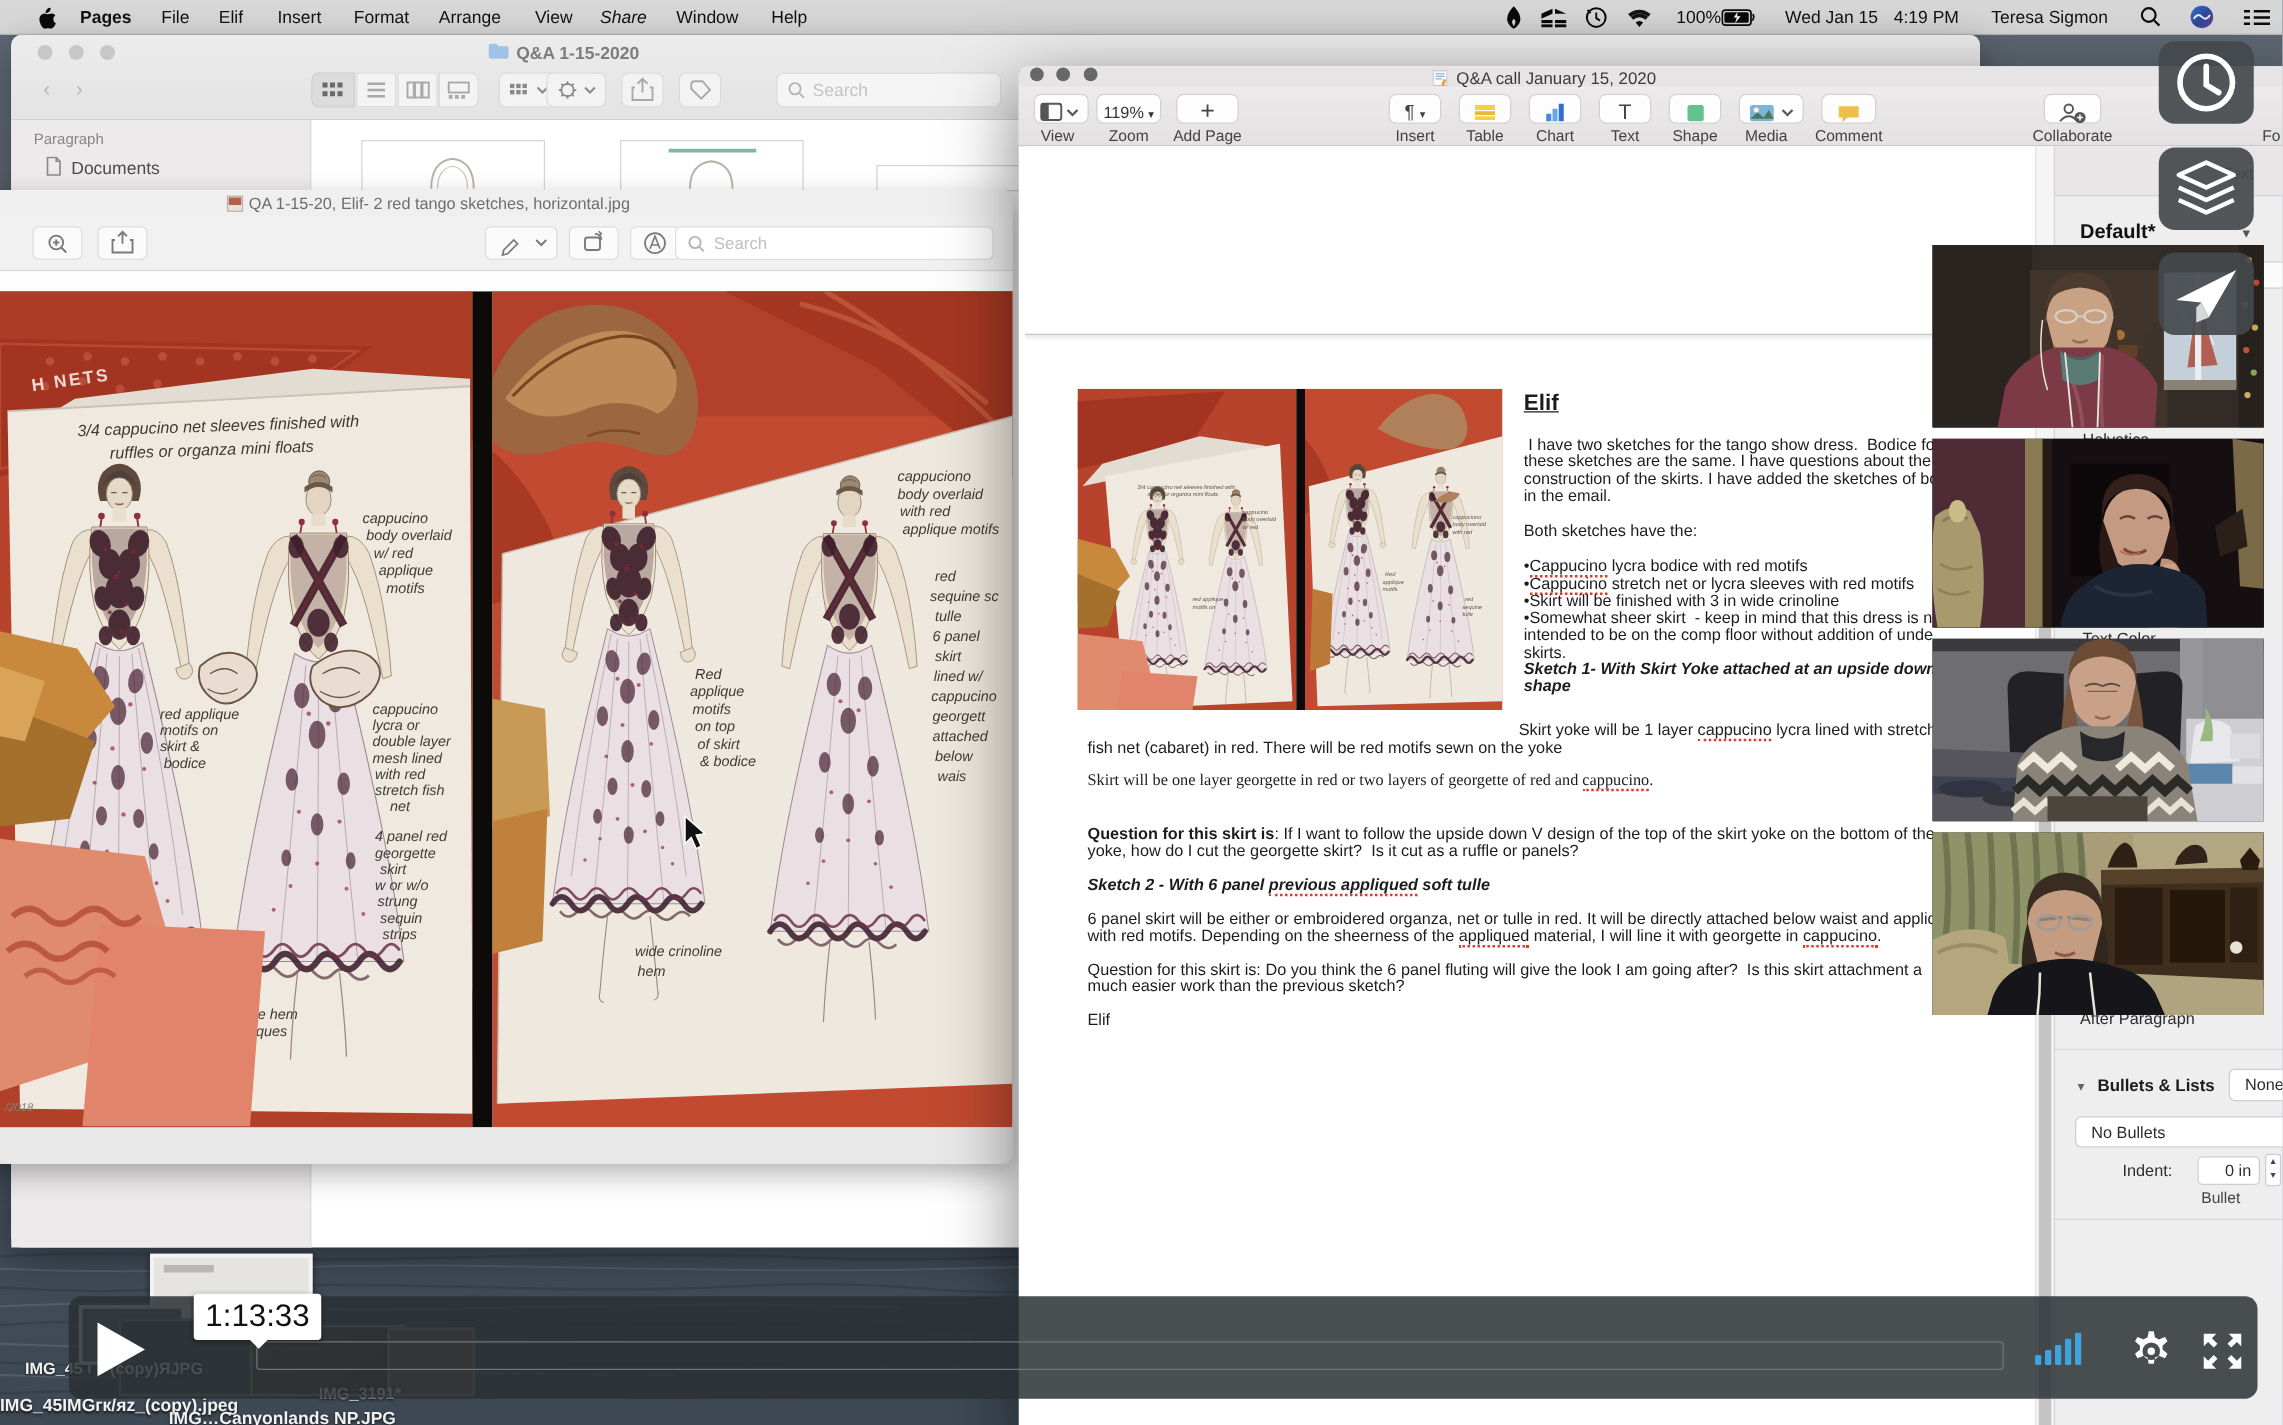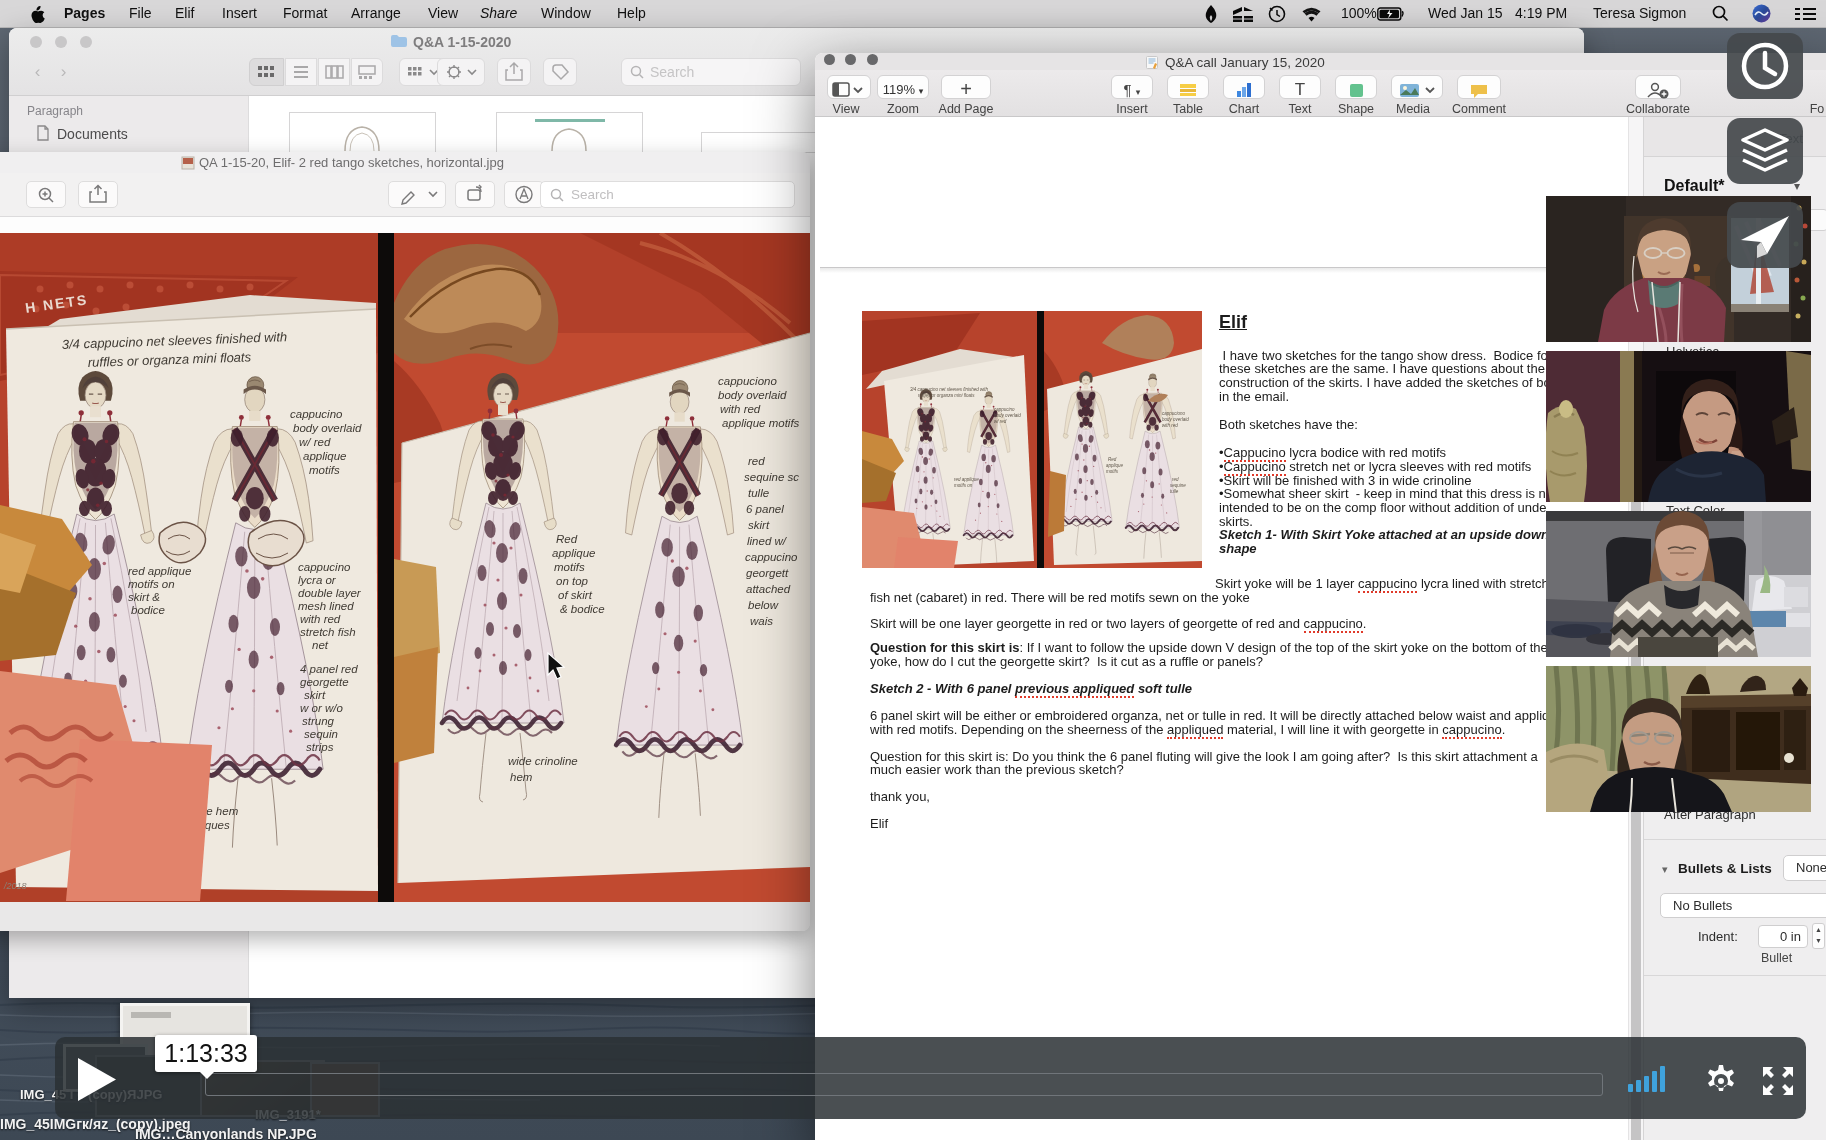--- a/index.html
+++ b/index.html
@@ -669,26 +669,25 @@
       <div style="margin-bottom:14px;">&nbsp;I have two sketches for the tango show dress.&nbsp; Bodice fo<br>these sketches are the same. I have questions about the<br>construction of the skirts. I have added the sketches of bo<br>in the email.</div>
       <div style="margin-bottom:15px;">Both sketches have the:</div>
       <div>•<span class="sp">Cappucino</span> lycra bodice with red motifs<br>
       •<span class="sp">Cappucino</span> stretch net or lycra sleeves with red motifs<br>
       •Skirt will be finished with 3 in wide crinoline<br>
       •Somewhat sheer skirt&nbsp; - keep in mind that this dress is no<br>intended to be on the comp floor without addition of unde<br>skirts.</div>
       <div style="font-weight:bold; font-style:italic;">Sketch 1- With Skirt Yoke attached at an upside down<br>shape</div>
     </div>
     <div style="position:absolute; left:50px; top:460px; width:760px; font-size:13px; line-height:13.7px; color:#1c1c1c;">
       <div style="margin-bottom:13px;"><span style="display:inline-block; width:345px;"></span>Skirt yoke will be 1 layer <span class="sp">cappucino</span> lycra lined with stretch<br>fish net (cabaret) in red. There will be red motifs sewn on the yoke</div>
-      <div style="margin-bottom:10px;">Skirt will be one layer georgette in red or two layers of georgette of red and <span class="sp">cappucino</span>.</div>
+      <div style="margin-bottom:29px;font-family:Liberation Serif, serif;">Skirt will be one layer georgette in red or two layers of georgette of red and <span class="sp">cappucino</span>.</div>
       <div style="margin-bottom:13px;"><b>Question for this skirt is</b>: If I want to follow the upside down V design of the top of the skirt yoke on the bottom of the<br>yoke, how do I cut the georgette skirt?&nbsp; Is it cut as a ruffle or panels?</div>
       <div style="margin-bottom:14px; font-weight:bold; font-style:italic;">Sketch 2 - With 6 panel <span class="sp">previous appliqued</span> soft tulle</div>
       <div style="margin-bottom:13px;">6 panel skirt will be either or embroidered organza, net or tulle in red. It will be directly attached below waist and appliq<br>with red motifs. Depending on the sheerness of the <span class="sp">appliqued</span> material, I will line it with georgette in <span class="sp">cappucino</span>.</div>
       <div style="margin-bottom:13px;">Question for this skirt is: Do you think the 6 panel fluting will give the look I am going after?&nbsp; Is this skirt attachment a<br>much easier work than the previous sketch?</div>
-      <div style="margin-bottom:13px;">thank you,</div>
       <div>Elif</div>
     </div>
   </div>
   <div id="scrollbar">
       <div style="position:absolute; left:2px; top:330px; width:10px; height:745px; background:#c5c4c5; border-radius:6px;"></div>
     </div>
   <div id="sidebar">
     <div style="position:absolute; left:0; top:0; width:100%; height:40px; background:#e8e6e7; border-bottom:1px solid #d5d4d5;"></div>
     <div style="position:absolute; left:135px; top:14px; font-size:13px; color:#3a3a3a;">Text</div>
     <div style="position:absolute; left:20px; top:60px; font-size:16px; font-weight:bold; color:#111;">Default*</div>

